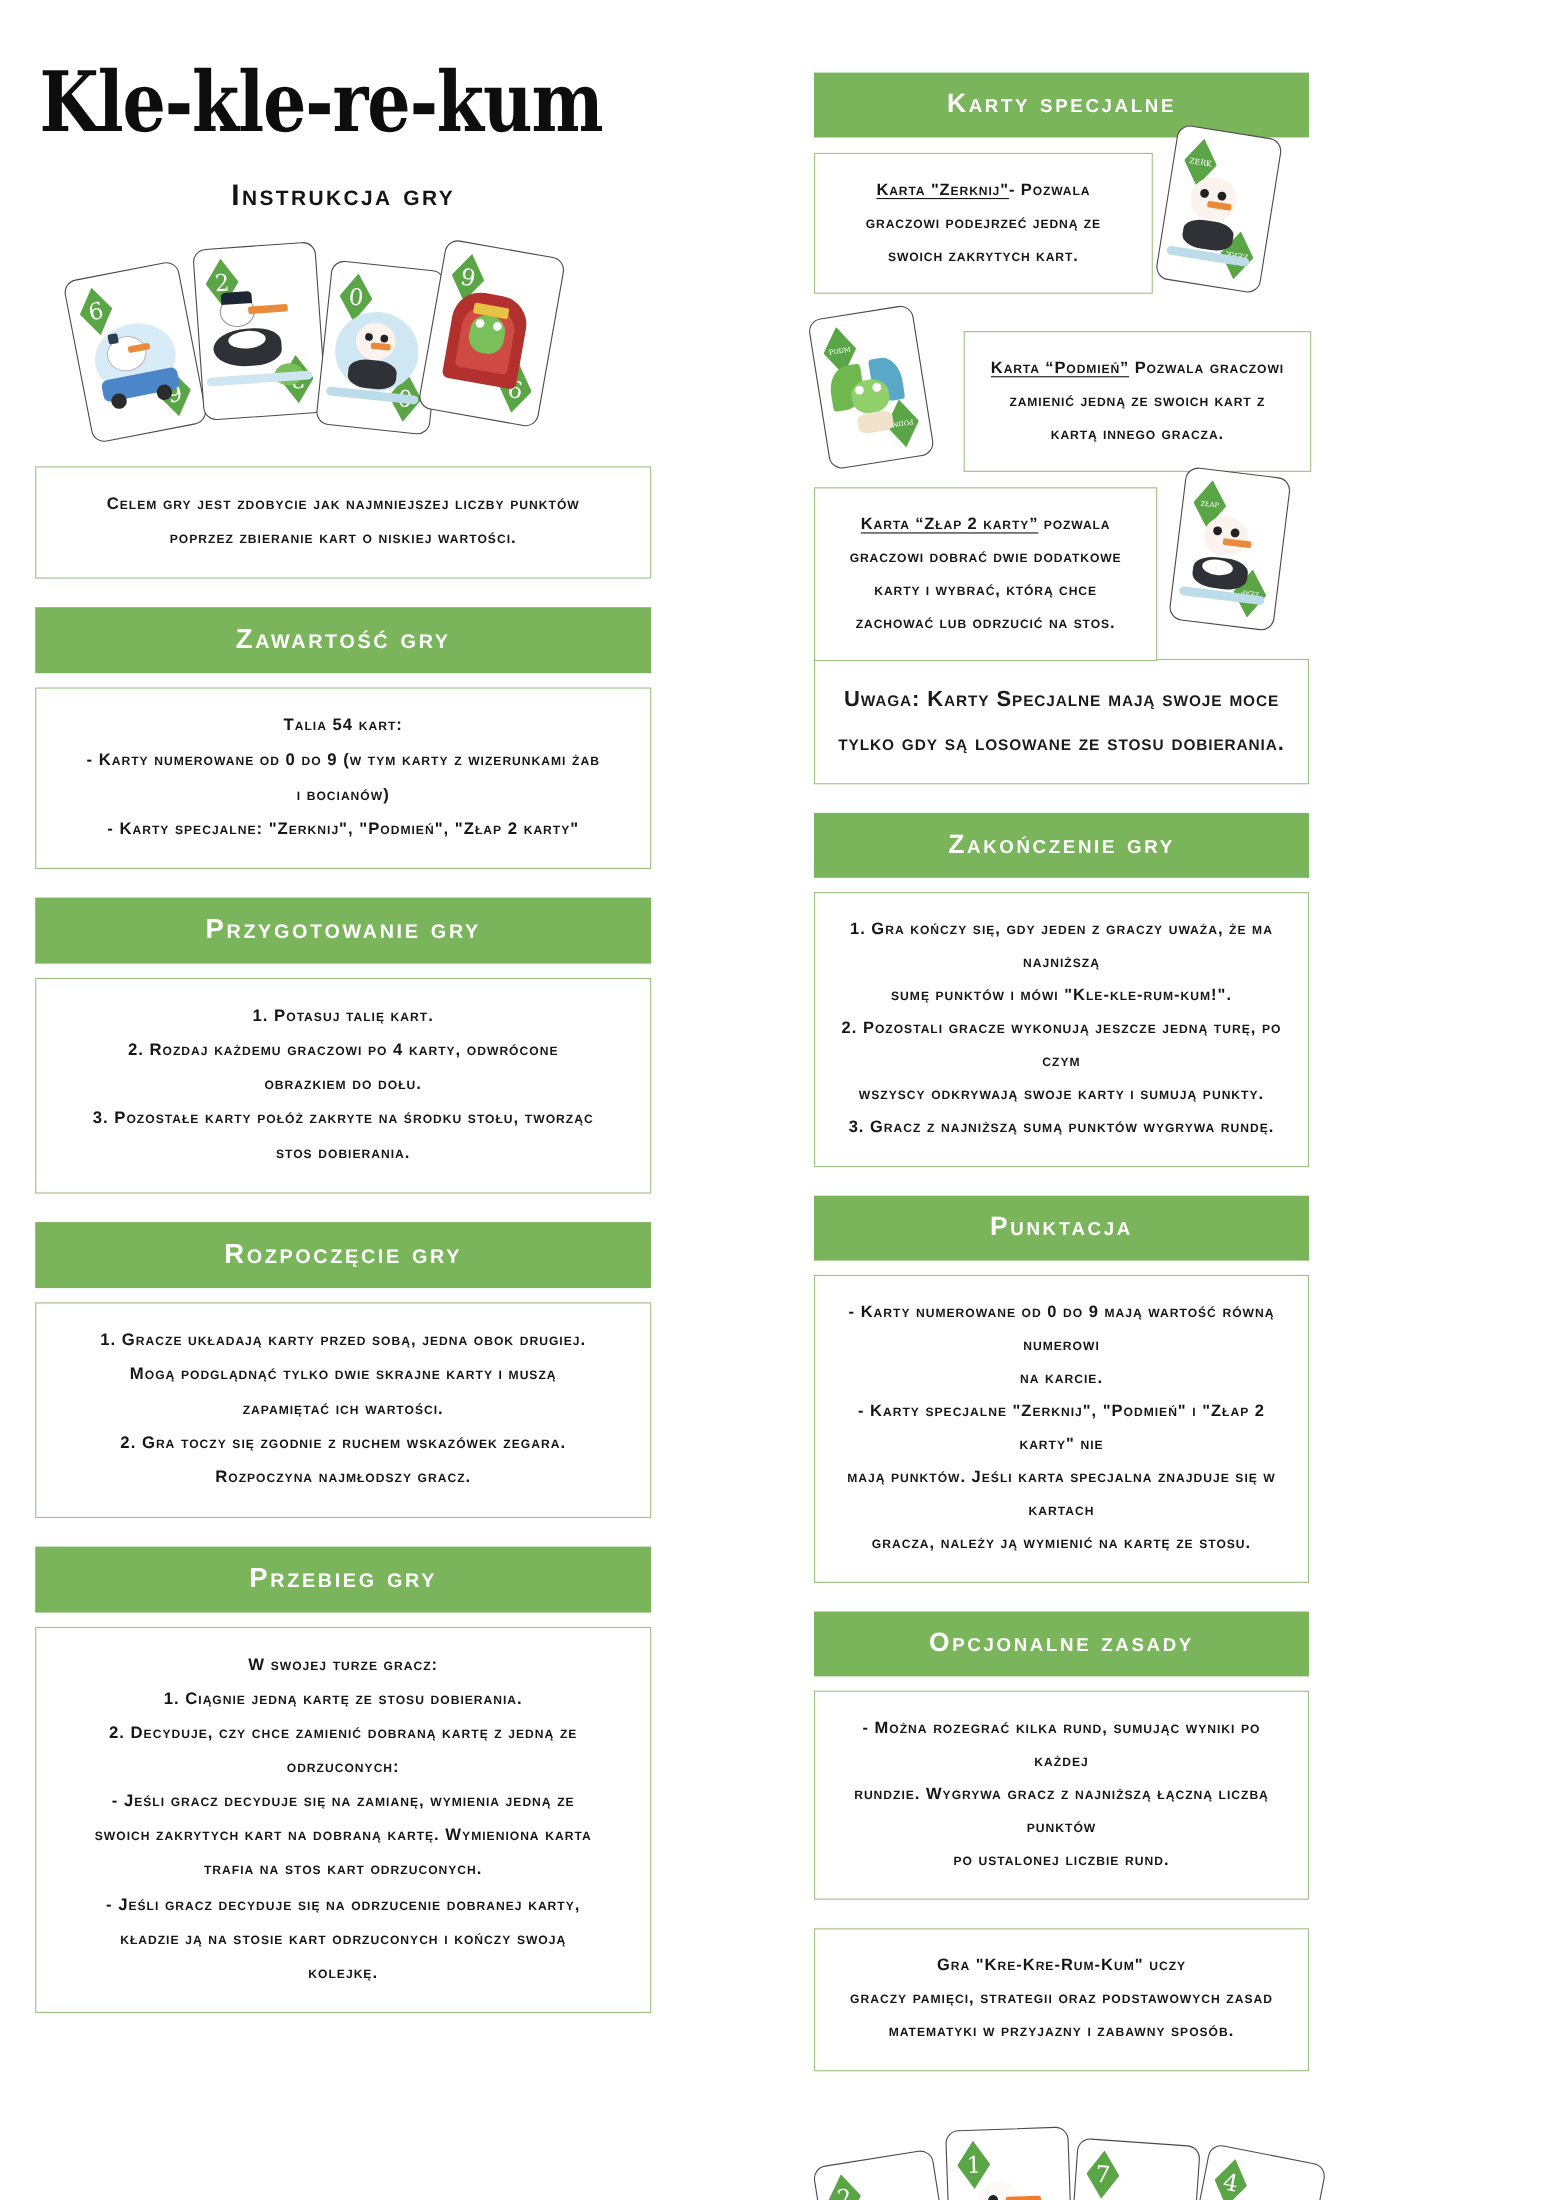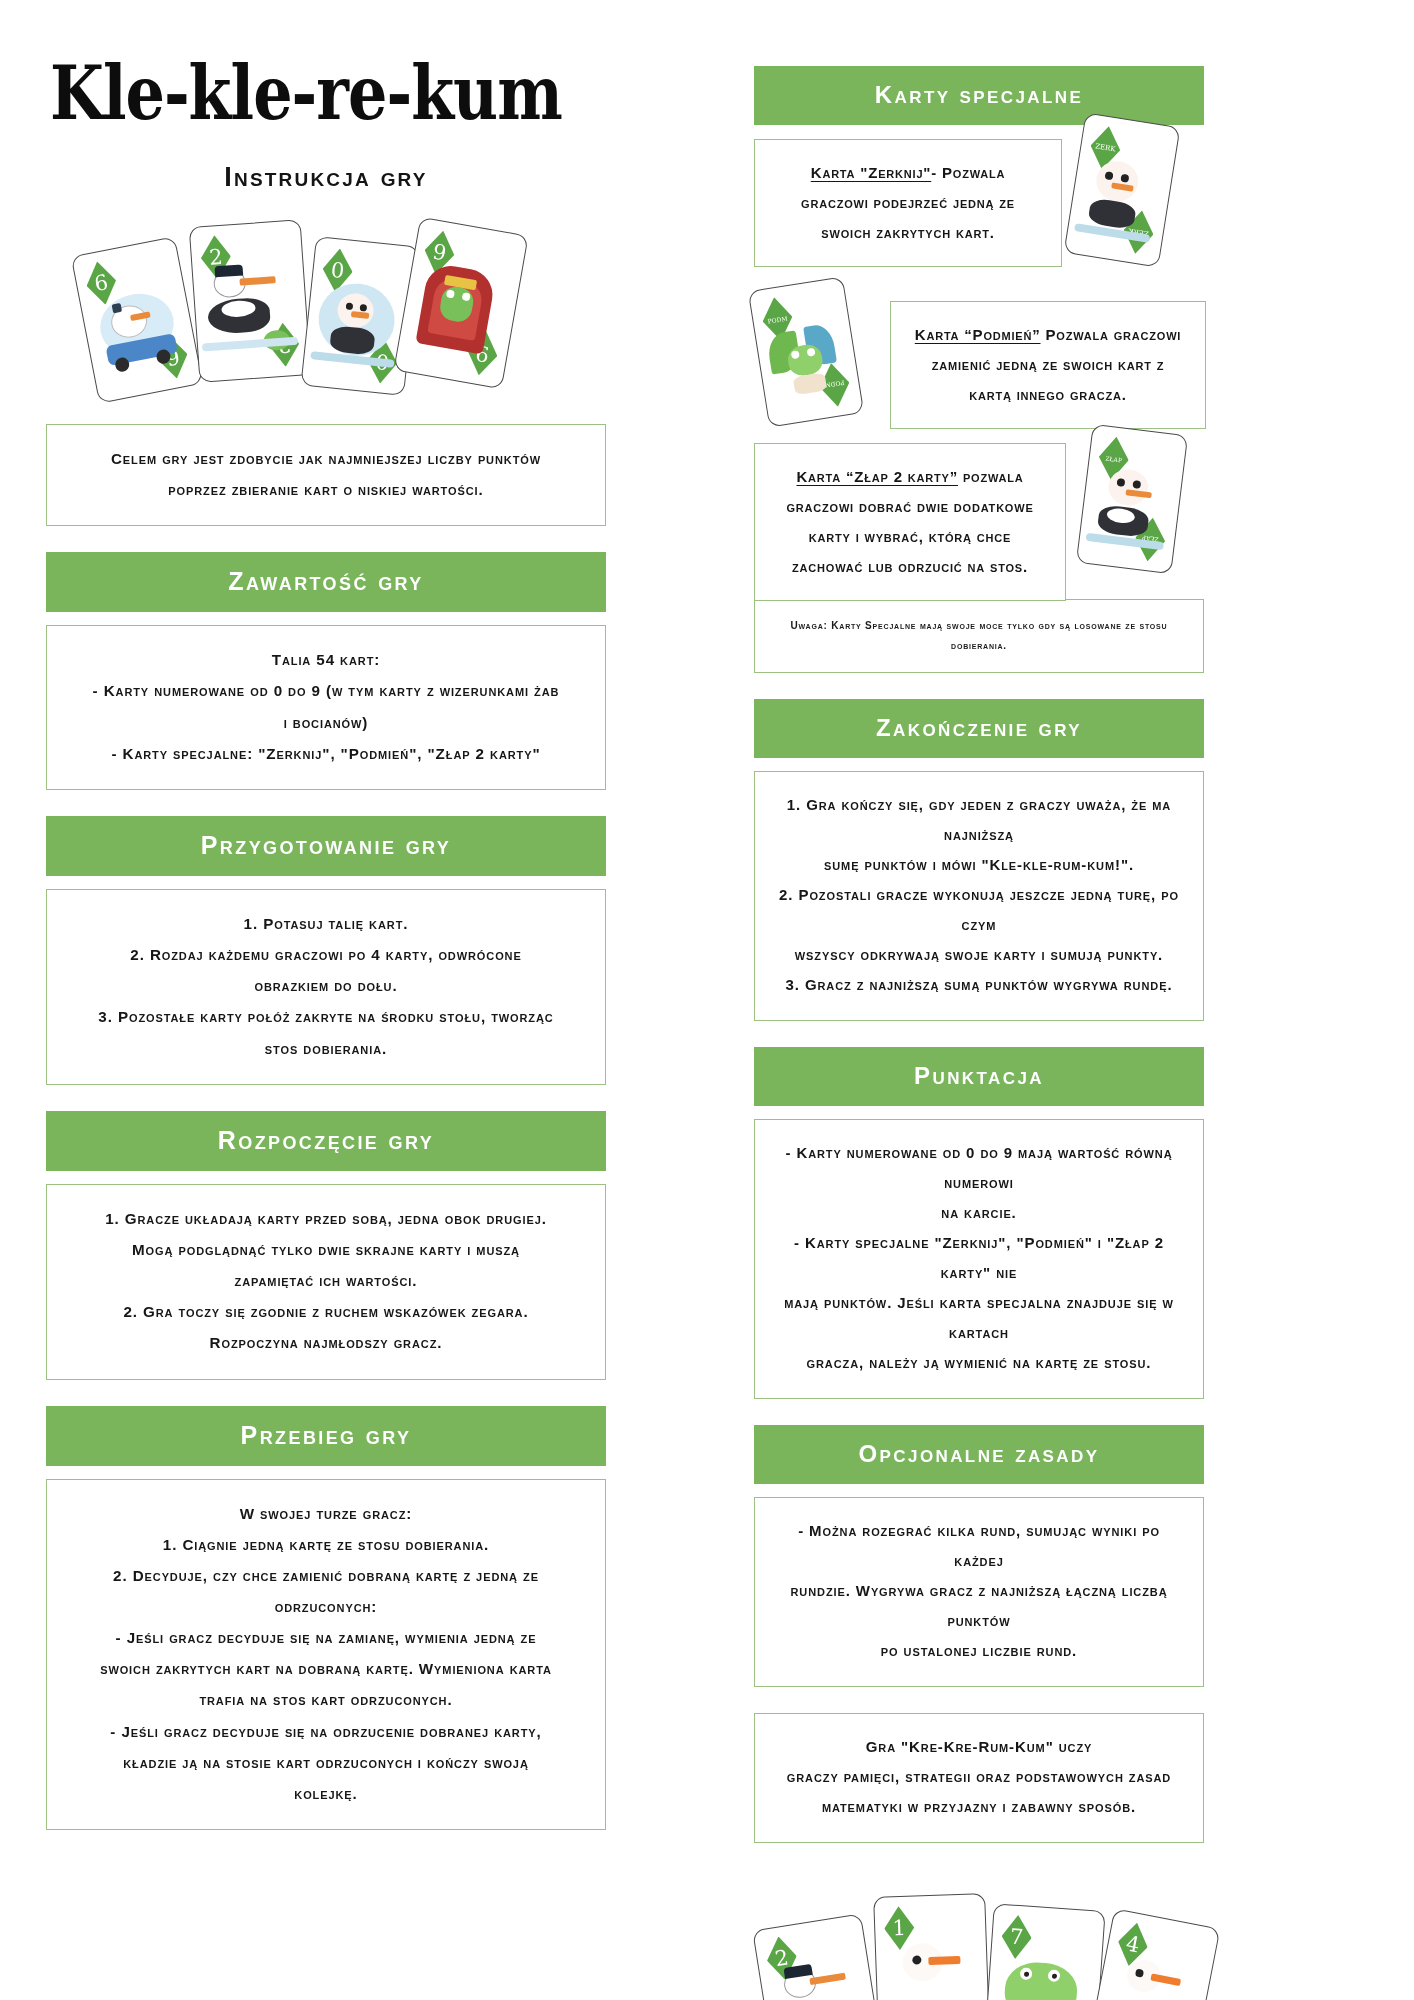--- a/index.html
+++ b/index.html
@@ -23,21 +23,21 @@
     display: flex;
     box-sizing: border-box;
     padding: 0;
   }
 
   .col {
     box-sizing: border-box;
   }
   .col-left {
     width: 560px;
-    margin-left: 46px;
+    margin-left: 32px;
     padding-top: 44px;
   }
   .col-right {
     width: 450px;
     margin-left: 148px;
     padding-top: 40px;
   }
 
   
   .title {
@@ -164,21 +164,21 @@
   }
 
   .note-box {
     border: 1.5px solid #9cc183;
     background: #fff;
     padding: 16px 20px;
     margin-top: 18px;
     box-sizing: border-box;
     font-variant: small-caps;
     font-weight: 700;
-    font-size: 10px;
+    font-size: 20px;
     letter-spacing: 0.8px;
     line-height: 2.0;
     text-align: center;
   }
 
   .fan-bottom {
     position: relative;
     height: 250px;
     margin-top: 40px;
   }

